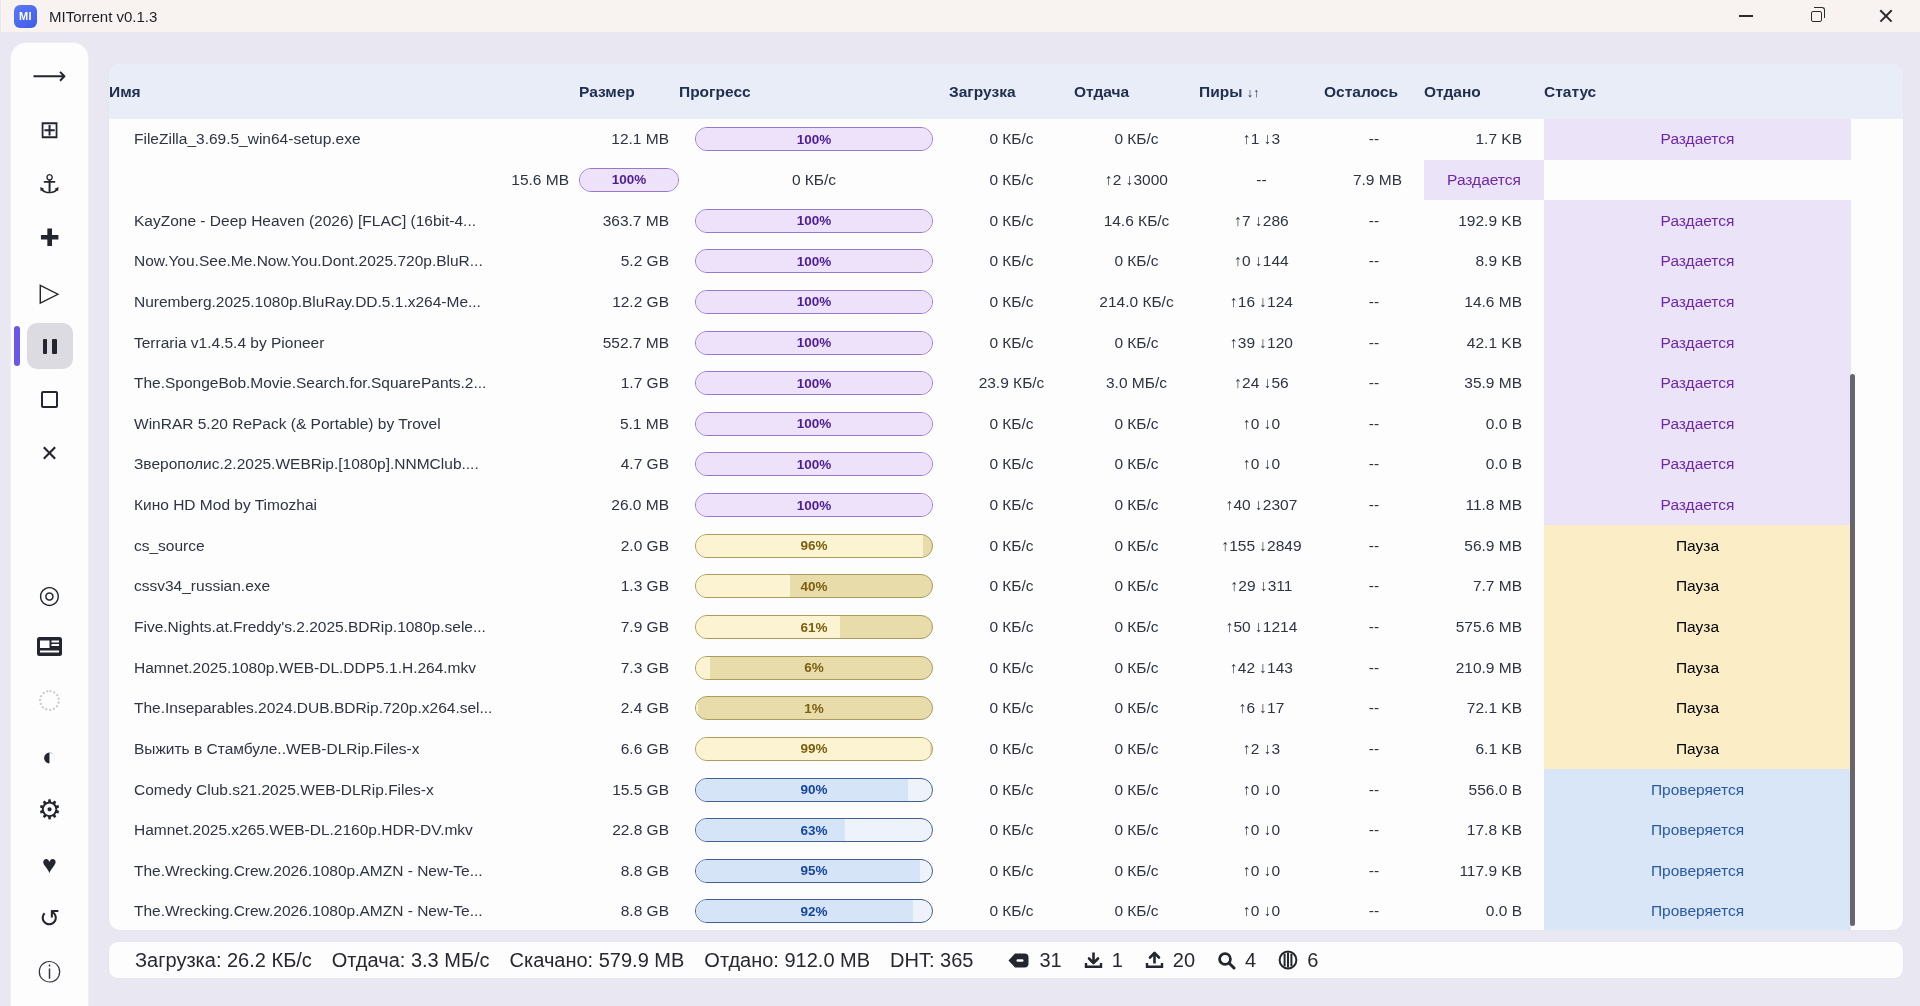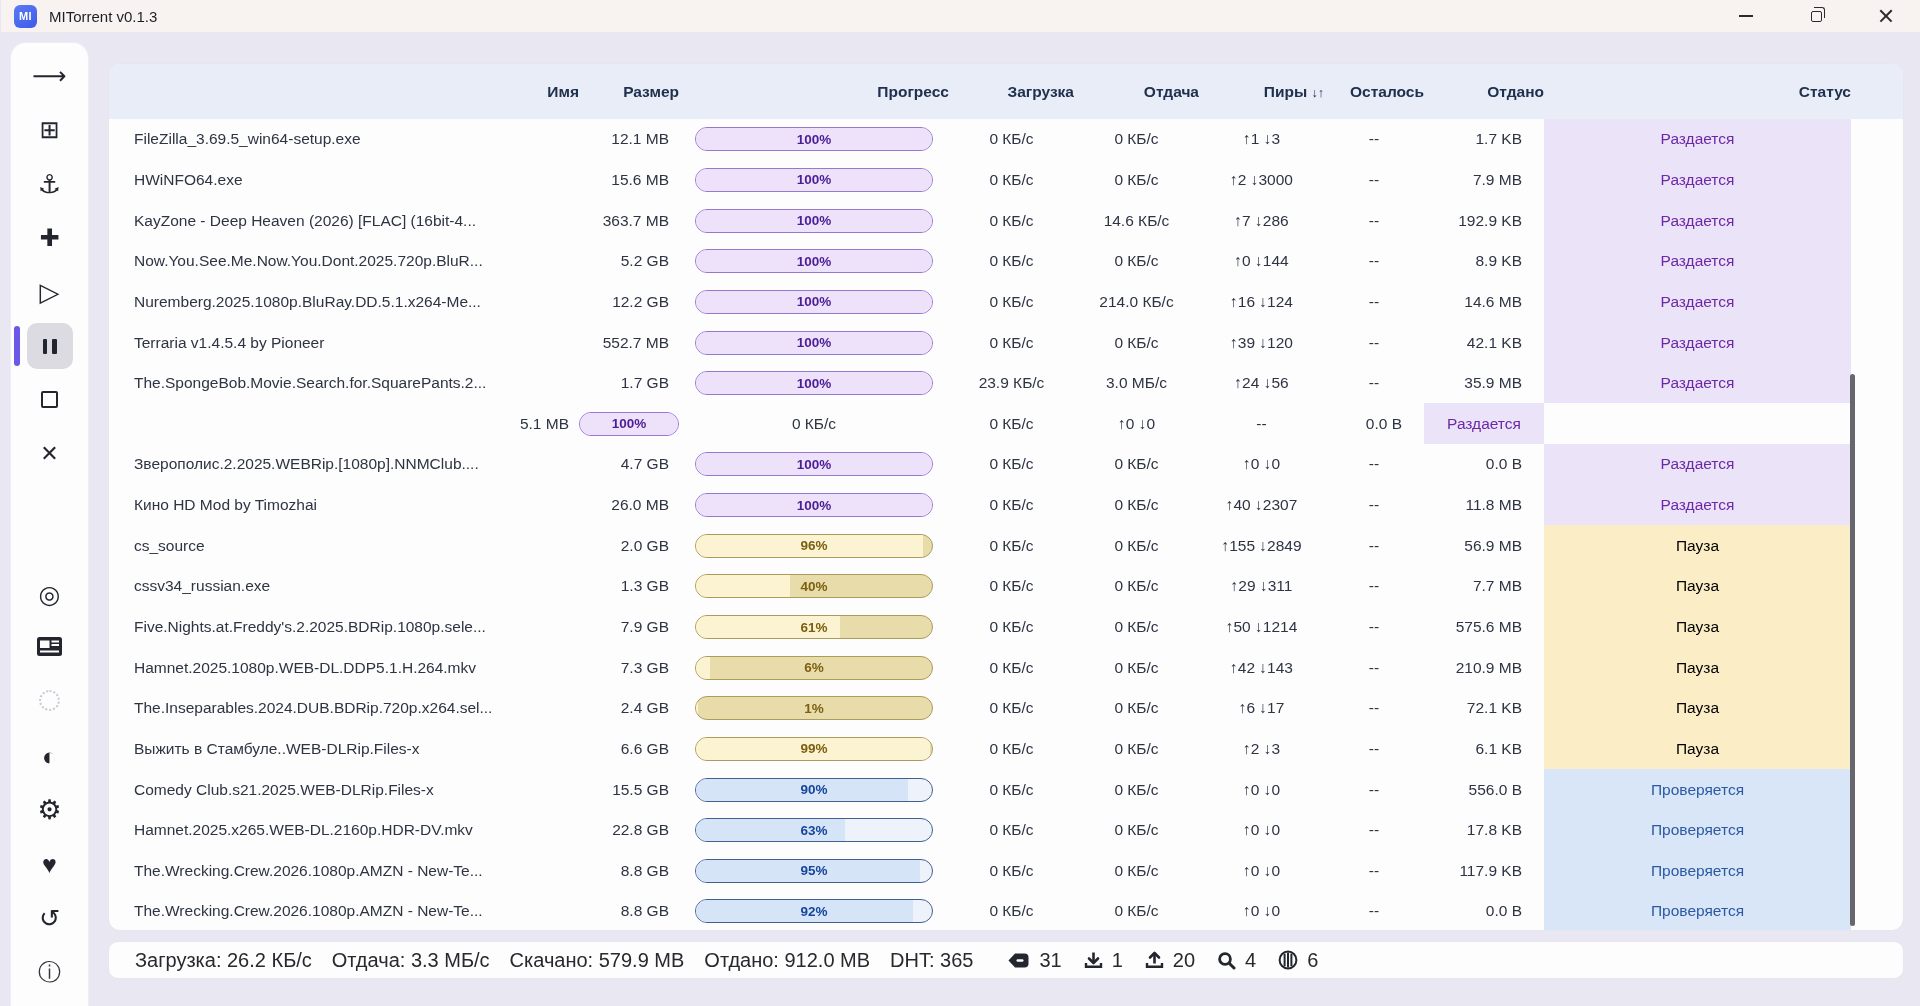--- a/index.html
+++ b/index.html
@@ -37,21 +37,21 @@
   .g-target{font-size:25px;} .g-theme-toggle{font-size:25px;} .g-settings{font-size:27px;}
   .g-favorites{font-size:25px;} .g-refresh{font-size:25px;} .g-about{font-size:23px;color:#33363d;}
   .pb{display:inline-block;width:4.5px;height:15px;background:#23262e;border-radius:1px;margin:0 2.5px;}
   .sqicon{display:inline-block;width:17px;height:17px;border:2px solid #23262e;border-radius:2px;}
   .dc{display:inline-block;width:21px;height:21px;border:2.4px dotted #c6c9d1;border-radius:50%;}
   
   .main{position:absolute;left:108px;top:63px;width:1796px;height:868px;background:#fdfdfe;
     border:1px solid #e7e5ee;border-radius:12px;overflow:hidden;}
   .grid{display:grid;grid-template-columns:470px 100px 270px 125px 125px 125px 100px 120px 1fr 52px;align-items:center;}
   .thead{height:55px;background:#e9edf7;font-weight:bold;font-size:15.5px;color:#20304f;}
-  .thead .hc{text-align:right;}
+  .thead .hc{text-align:left;}
   .sortmark{font-size:12.5px;font-weight:normal;}
   .trow{height:40.65px;font-size:15.5px;cursor:default;}
   .c-name{padding-left:25px;white-space:nowrap;overflow:hidden;color:#2e3442;}
   .c-size{text-align:right;padding-right:10px;}
   .c-center{text-align:center;}
   .c-upl{text-align:right;padding-right:22px;}
   .c-status{height:40.65px;display:flex;align-items:center;justify-content:center;font-size:15.5px;}
   .trow.seeding  .c-status{background:#ebe3f8;color:#6d28a8;}
   .trow.paused   .c-status{background:#fbedc5;color:#000000;}
   .trow.checking .c-status{background:#d8e6f8;color:#2b5aa3;}
@@ -177,21 +177,20 @@
         </div>
         <div class="c-center">0 КБ/с</div>
         <div class="c-center">0 КБ/с</div>
         <div class="c-center">↑1 ↓3</div>
         <div class="c-center">--</div>
         <div class="c-upl">1.7 KB</div>
         <div class="c-status">Раздается</div>
         <div></div>
       </div>
       <div class="grid trow seeding">
-        <div class="c-name">HWiNFO64.exe</div>
         <div class="c-size">15.6 MB</div>
         <div class="barwrap">
           <div class="bar">
             <i style="width:100%"></i>
             <b>100%</b>
           </div>
         </div>
         <div class="c-center">0 КБ/с</div>
         <div class="c-center">0 КБ/с</div>
         <div class="c-center">↑2 ↓3000</div>
@@ -279,20 +278,21 @@
         </div>
         <div class="c-center">23.9 КБ/с</div>
         <div class="c-center">3.0 МБ/с</div>
         <div class="c-center">↑24 ↓56</div>
         <div class="c-center">--</div>
         <div class="c-upl">35.9 MB</div>
         <div class="c-status">Раздается</div>
         <div></div>
       </div>
       <div class="grid trow seeding">
+        <div class="c-name">WinRAR 5.20 RePack (&amp; Portable) by Trovel</div>
         <div class="c-size">5.1 MB</div>
         <div class="barwrap">
           <div class="bar">
             <i style="width:100%"></i>
             <b>100%</b>
           </div>
         </div>
         <div class="c-center">0 КБ/с</div>
         <div class="c-center">0 КБ/с</div>
         <div class="c-center">↑0 ↓0</div>

